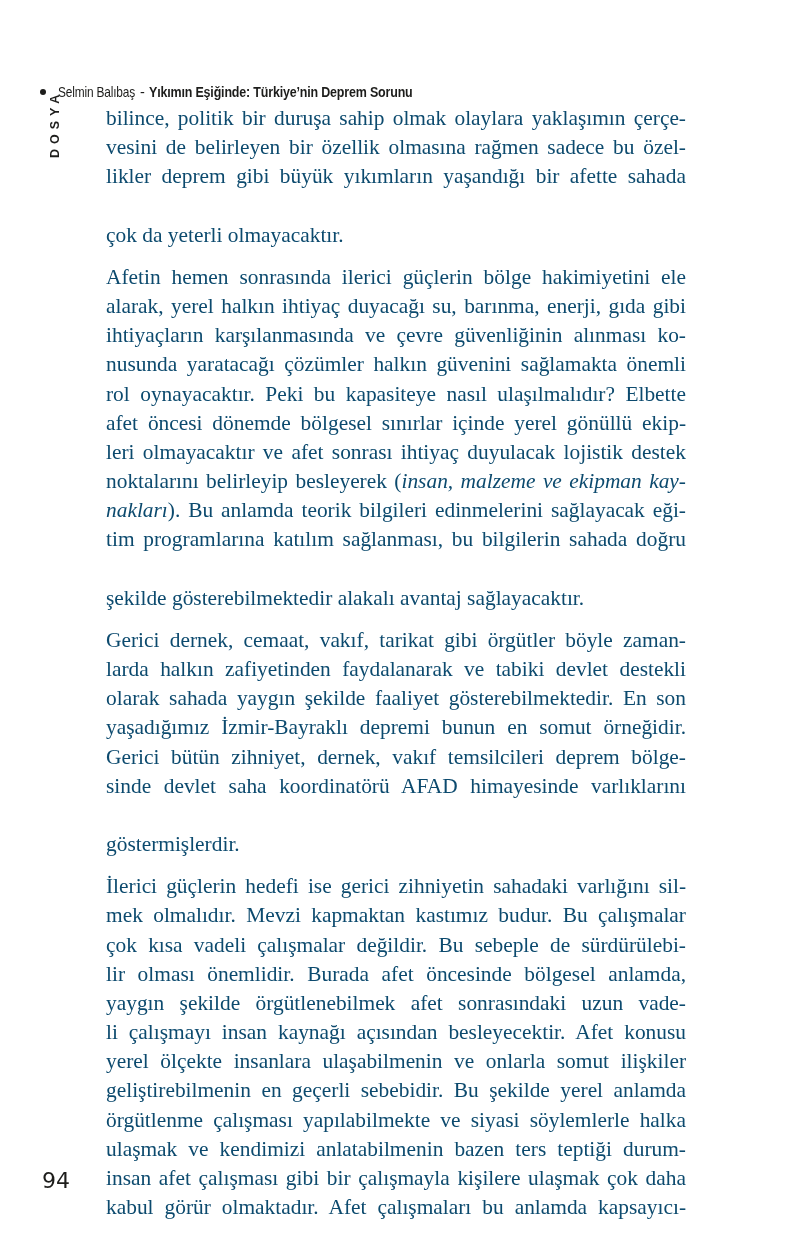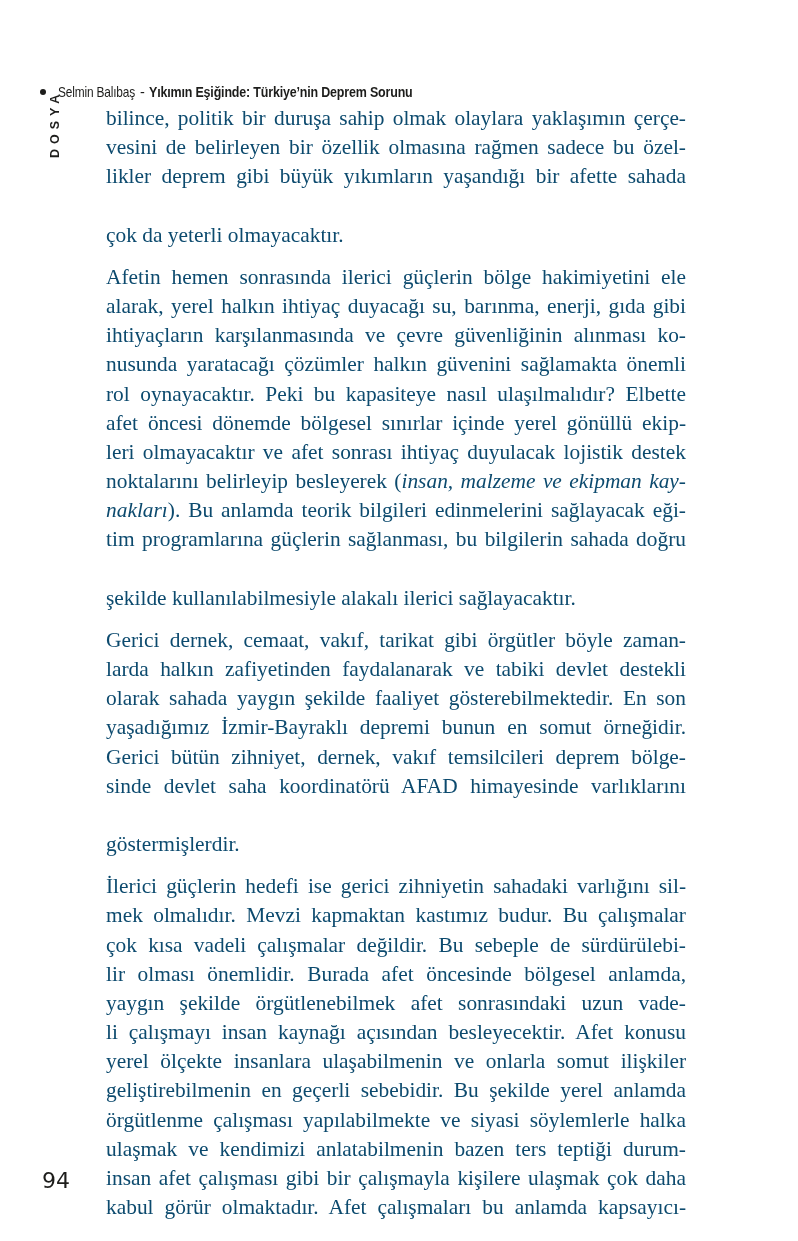--- a/index.html
+++ b/index.html
@@ -163,24 +163,24 @@
     <span class="line">
         <span class="line-inner">leri olmayacaktır ve afet sonrası ihtiyaç duyulacak lojistik destek</span>
       </span>
     <span class="line">
         <span class="line-inner"><span>noktalarını belirleyip besleyerek (</span><em>insan, malzeme ve ekipman kay-</em></span>
       </span>
     <span class="line">
         <span class="line-inner"><em>nakları</em><span>). Bu anlamda teorik bilgileri edinmelerini sağlayacak eği-</span></span>
       </span>
     <span class="line">
-        <span class="line-inner">tim programlarına güçlerin sağlanması, bu bilgilerin sahada doğru</span>
+        <span class="line-inner">tim programlarına katılım sağlanması, bu bilgilerin sahada doğru</span>
       </span>
     <span class="line last">
-        <span class="line-inner">şekilde kullanılabilmesiyle alakalı ilerici sağlayacaktır.</span>
+        <span class="line-inner">şekilde gösterebilmektedir alakalı avantaj sağlayacaktır.</span>
       </span>
   </div>
 
   <div class="para">
     <span class="line">
         <span class="line-inner">Gerici dernek, cemaat, vakıf, tarikat gibi örgütler böyle zaman-</span>
       </span>
     <span class="line">
         <span class="line-inner">larda halkın zafiyetinden faydalanarak ve tabiki devlet destekli</span>
       </span>

